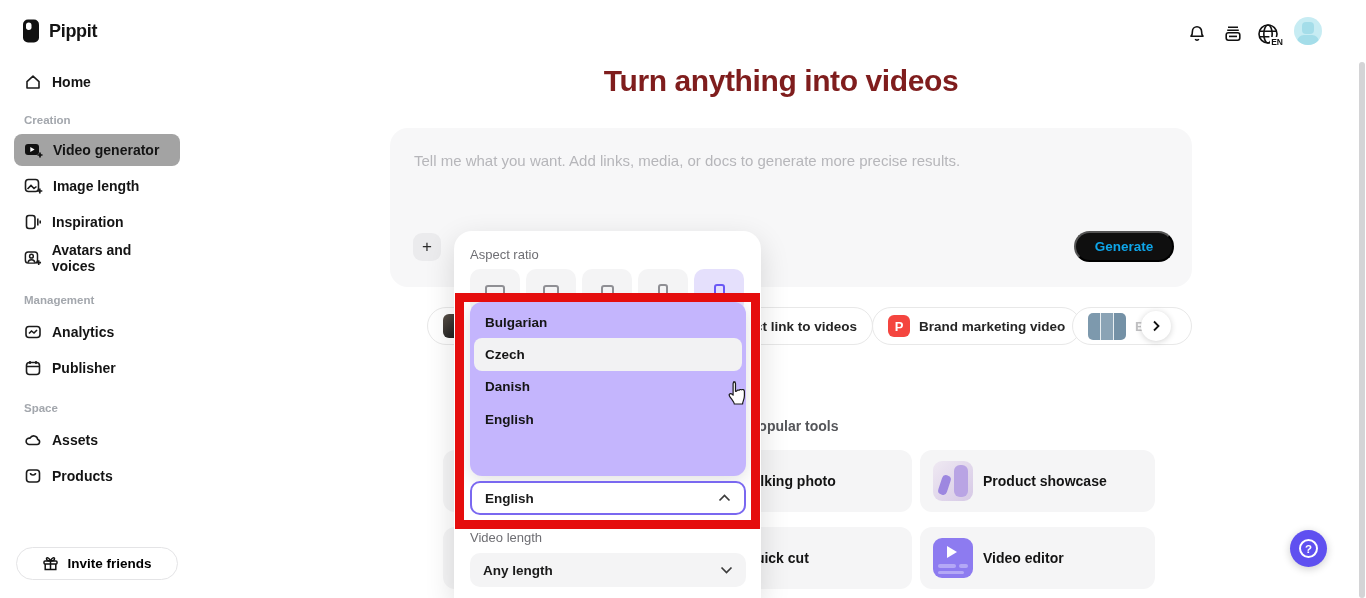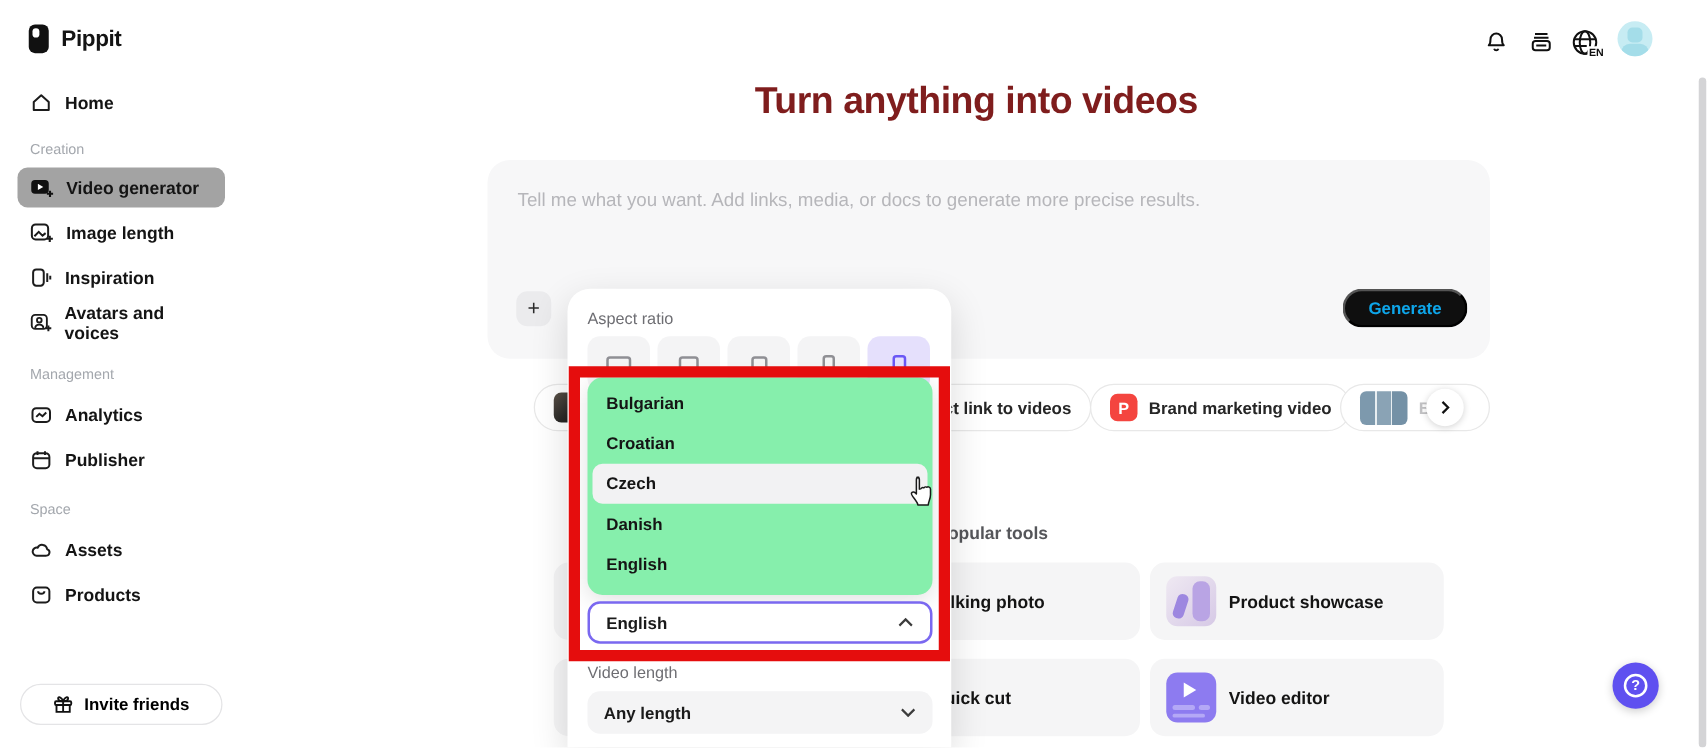--- a/index.html
+++ b/index.html
@@ -8,21 +8,21 @@
   .abs{position:absolute}
   svg{display:block}
 
   
   .sidebar{position:absolute;left:0;top:0;width:196px;height:598px;background:#fff;z-index:5}
   .logo{position:absolute;left:22px;top:18px;display:flex;align-items:center;gap:7px}
   .logo-text{font-size:18px;font-weight:800;letter-spacing:-.3px}
   .side-item{position:absolute;left:14px;width:166px;height:32px;display:flex;align-items:center;
     gap:10px;padding:0 10px;border-radius:8px;font-size:14px;font-weight:bold;cursor:pointer}
   .side-item.active{background:#a3a3a3}
-  .side-section{position:absolute;left:24px;font-size:11.5px;font-weight:normal;color:#a3a7ad}
+  .side-section{position:absolute;left:24px;font-size:11.5px;font-weight:bold;color:#a3a7ad}
   .invite-btn{position:absolute;left:16px;top:547px;width:162px;height:33px;border:1px solid #e4e4e6;
     border-radius:17px;background:#fff;display:flex;align-items:center;justify-content:center;gap:8px;
     font-size:13.5px;font-weight:bold;cursor:pointer}
 
   
   .hdr-ic{position:absolute;width:24px;height:24px;display:flex;align-items:center;justify-content:center;cursor:pointer}
   .avatar{position:absolute;left:1294px;top:17px;width:28px;height:28px;border-radius:50%;
     background:#c7ecf3;overflow:hidden;cursor:pointer}
   .avatar .head{position:absolute;left:8px;top:5px;width:12px;height:12px;border-radius:4px;background:#a4dde9}
   .avatar .body{position:absolute;left:3px;top:18px;width:22px;height:14px;border-radius:7px;background:#a4dde9}
@@ -62,21 +62,21 @@
   .popup{position:absolute;left:454px;top:231px;width:307px;height:367px;background:#fff;
     border-radius:18px 18px 0 0;box-shadow:0 10px 30px rgba(0,0,0,.14);z-index:10}
   .popup-label{font-size:13px;color:#6e6e73}
   .aspect-row{position:absolute;left:16px;top:38px;display:flex;gap:6px}
   .aspect-btn{width:50px;height:44px;border-radius:10px;background:#f4f4f5;display:flex;align-items:center;
     justify-content:center;cursor:pointer}
   .aspect-btn.sel{background:#e5e0fc}
   .ar{border:2px solid #8f8f94;border-radius:3px}
   .aspect-btn.sel .ar{border-color:#6a58f5}
 
-  .lang-list{position:absolute;left:16px;top:71px;width:276px;height:174px;background:#86efac;border-radius:12px;
+  .lang-list{position:absolute;left:16px;top:71px;width:276px;height:174px;background:#c4b5fd;border-radius:12px;
     box-shadow:0 4px 18px rgba(0,0,0,.12);padding:4px;overflow:hidden;z-index:12}
   .lang-item{height:32.4px;display:flex;align-items:center;padding:0 11px;border-radius:8px;
     font-size:13.5px;font-weight:bold;color:#151515;cursor:pointer}
   .lang-item.hover{background:#f2f2f3}
 
   .select{position:absolute;left:16px;width:276px;height:34px;border-radius:10px;display:flex;align-items:center;
     justify-content:space-between;padding:0 13px;font-size:13.5px;font-weight:600;color:#1a1a1a;cursor:pointer}
   .select.focused{top:250px;background:#fff;border:2px solid #7a68f0;z-index:12}
   .select.gray{top:322px;background:#f4f4f5}
   .vl-label{position:absolute;left:16px;top:299px}
@@ -293,21 +293,20 @@
     <div class="aspect-btn">
         <div class="ar" style="width:10px;height:14px"></div>
       </div>
     <div class="aspect-btn sel">
         <div class="ar" style="width:11px;height:15px"></div>
       </div>
   </div>
 
   <div class="lang-list">
     <div class="lang-item">Bulgarian</div>
-    <div class="lang-item">Croatian</div>
     <div class="lang-item hover">Czech</div>
     <div class="lang-item">Danish</div>
     <div class="lang-item">English</div>
   </div>
 
   <div class="select focused">
     <span>English</span>
     <svg width="13" height="8" viewBox="0 0 13 8" fill="none" stroke="#3c3c3c" stroke-width="1.7">
       <path d="M1.5 6.5 L6.5 1.5 L11.5 6.5"></path>
     </svg>

